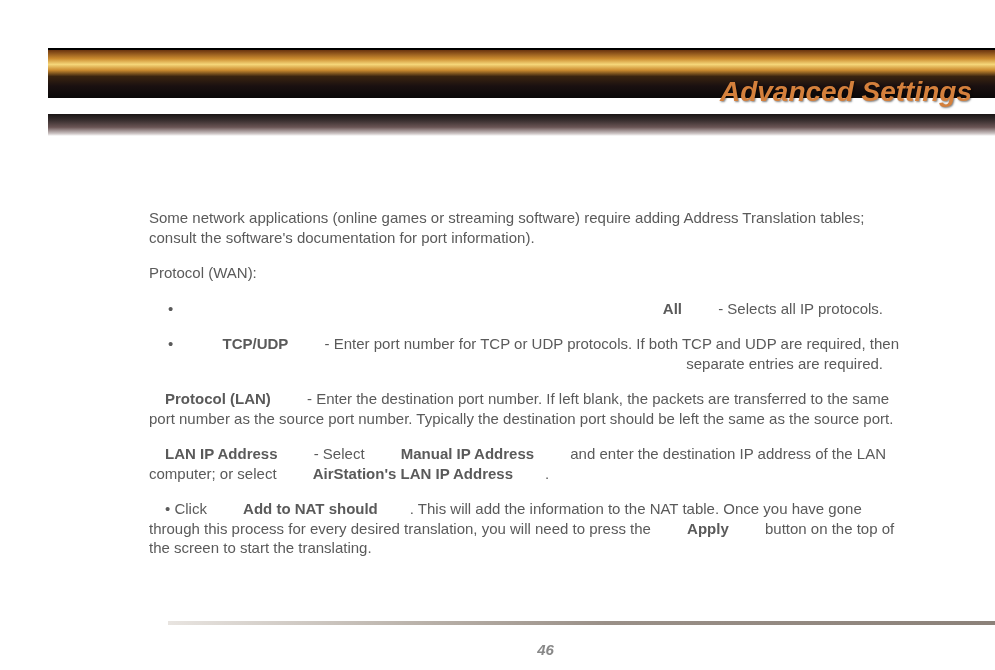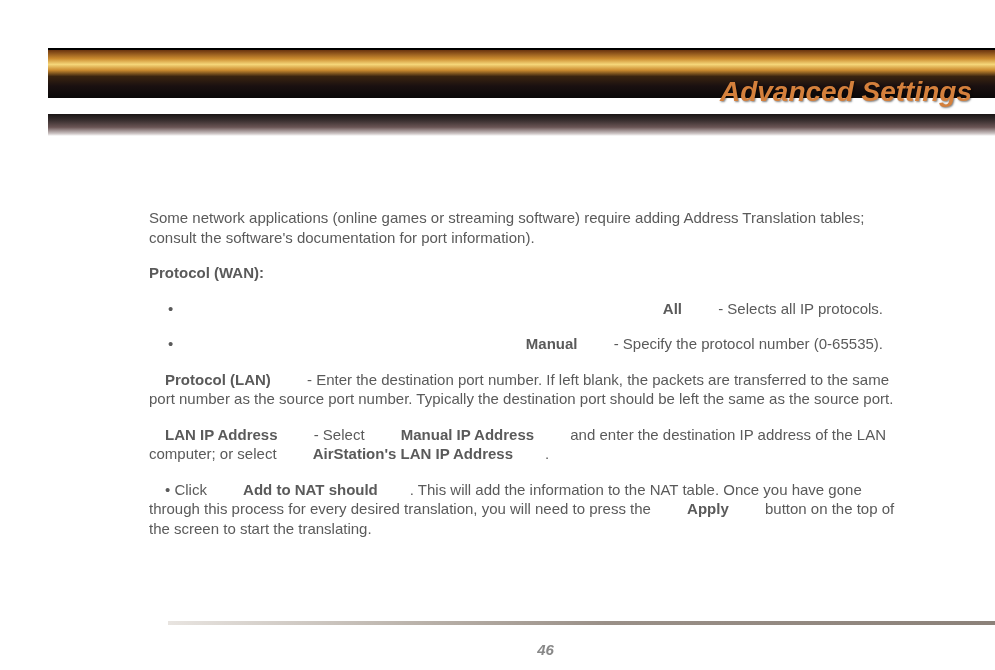--- a/index.html
+++ b/index.html
@@ -52,21 +52,21 @@
     .content {
       padding: 40px 80px 20px 85px;
       color: #5a5a5a;
       font-size: 15px;
       line-height: 1.3;
     }
     .intro {
       margin-bottom: 14px;
     }
     .section-label {
-      font-weight: bold;
+      font-weight: normal;
       margin-bottom: 6px;
     }
     .bullet-list {
       list-style: none;
       margin-bottom: 12px;
     }
     .bullet-list li {
       padding-left: 20px;
       position: relative;
       margin-bottom: 3px;
@@ -117,21 +117,21 @@
 </div>
 <div class="header-underline"></div>
 
 <div class="content">
   <p class="intro">Some network applications (online games or streaming software) require adding Address Translation tables; consult the software's documentation for port information).</p>
 
   <p class="section-label">Protocol (WAN):</p>
 
   <ul class="bullet-list">
     <li><b>All</b><span> - Selects all IP protocols.</span></li>
-    <li><b>Manual</b><span> - Specify the protocol number (0-65535).</span></li>
+    <li><b>TCP/UDP</b><span> - Enter port number for TCP or UDP protocols.  If both TCP and UDP are required, then separate entries are required.</span></li>
   </ul>
 
   <p class="para">
     <b>Protocol (LAN)</b><span> - Enter the destination port number.  If left blank, the packets are transferred to the same port number as the source port number.  Typically the destination port should be left the same as the source port.</span>
   </p>
 
   <p class="para">
     <b>LAN IP Address</b><span> - Select </span><b>Manual IP Address</b><span> and enter the destination IP address of the LAN computer; or select </span><b>AirStation's LAN IP Address</b><span>.</span>
   </p>
 

